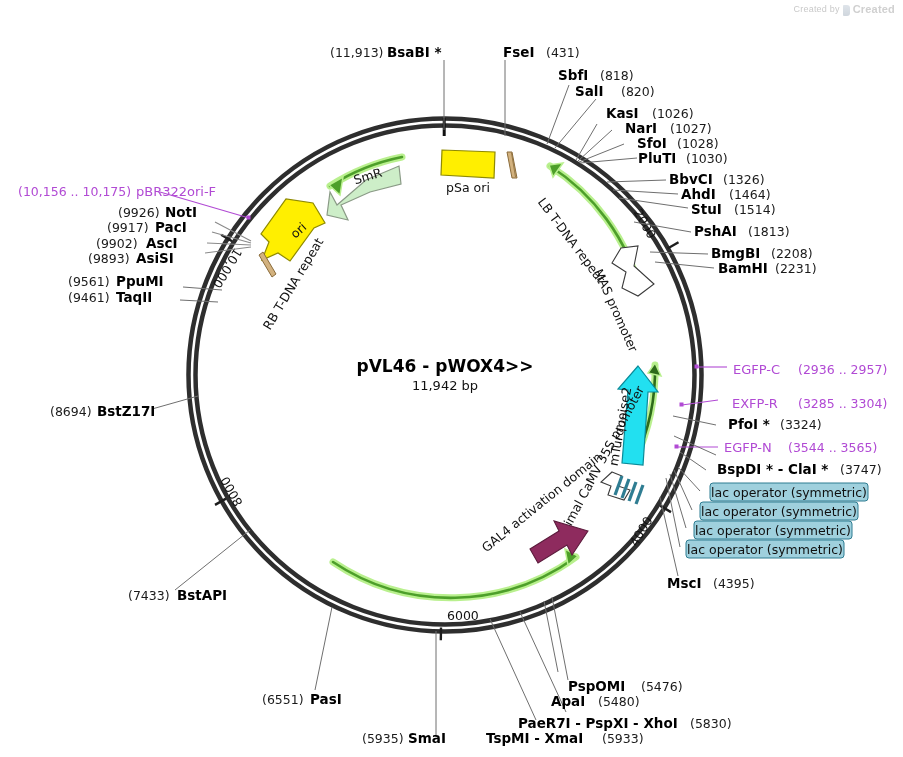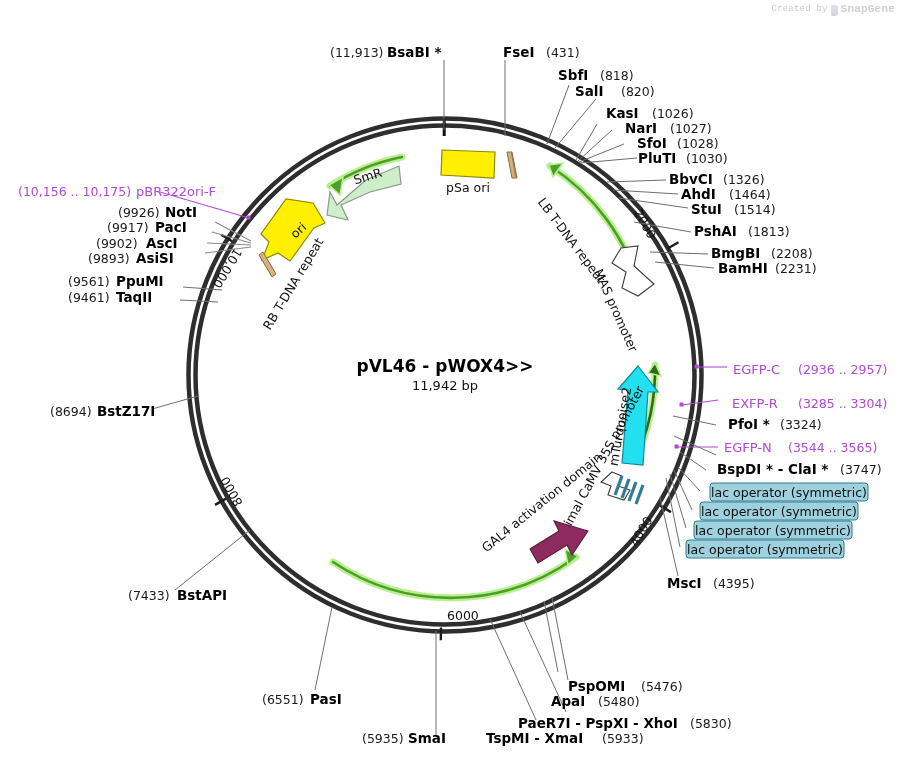--- a/index.html
+++ b/index.html
@@ -22,21 +22,21 @@
     position: absolute;
     top: 0; left: 0;
     width: 903px; height: 757px;
     display: block;
   }
   .watermark {
     position: absolute;
     top: 3px; right: 8px;
     font-size: 9px;
     color: #c9c9c9;
-    font-family: Liberation Mono, monospace;
+    font-family: Liberation Sans, sans-serif;
     letter-spacing: 0.2px;
     display: flex;
     align-items: center;
     gap: 3px;
     user-select: none;
   }
   .watermark .wm-brand {
     color: #d0d0d0;
     font-weight: bold;
     font-size: 11px;
@@ -452,16 +452,16 @@
         <rect x="686" y="540" width="158" height="18" rx="3"></rect>
         <text x="765" y="550" text-anchor="middle">lac operator (symmetric)</text>
       </g>
     </g>
 
   </svg>
 
   <div class="watermark">
     <span>Created by</span>
     <span class="wm-logo"></span>
-    <span class="wm-brand">SnapGene</span>
+    <span class="wm-brand">Created</span>
   </div>
 
 </div>
 
 </body></html>

